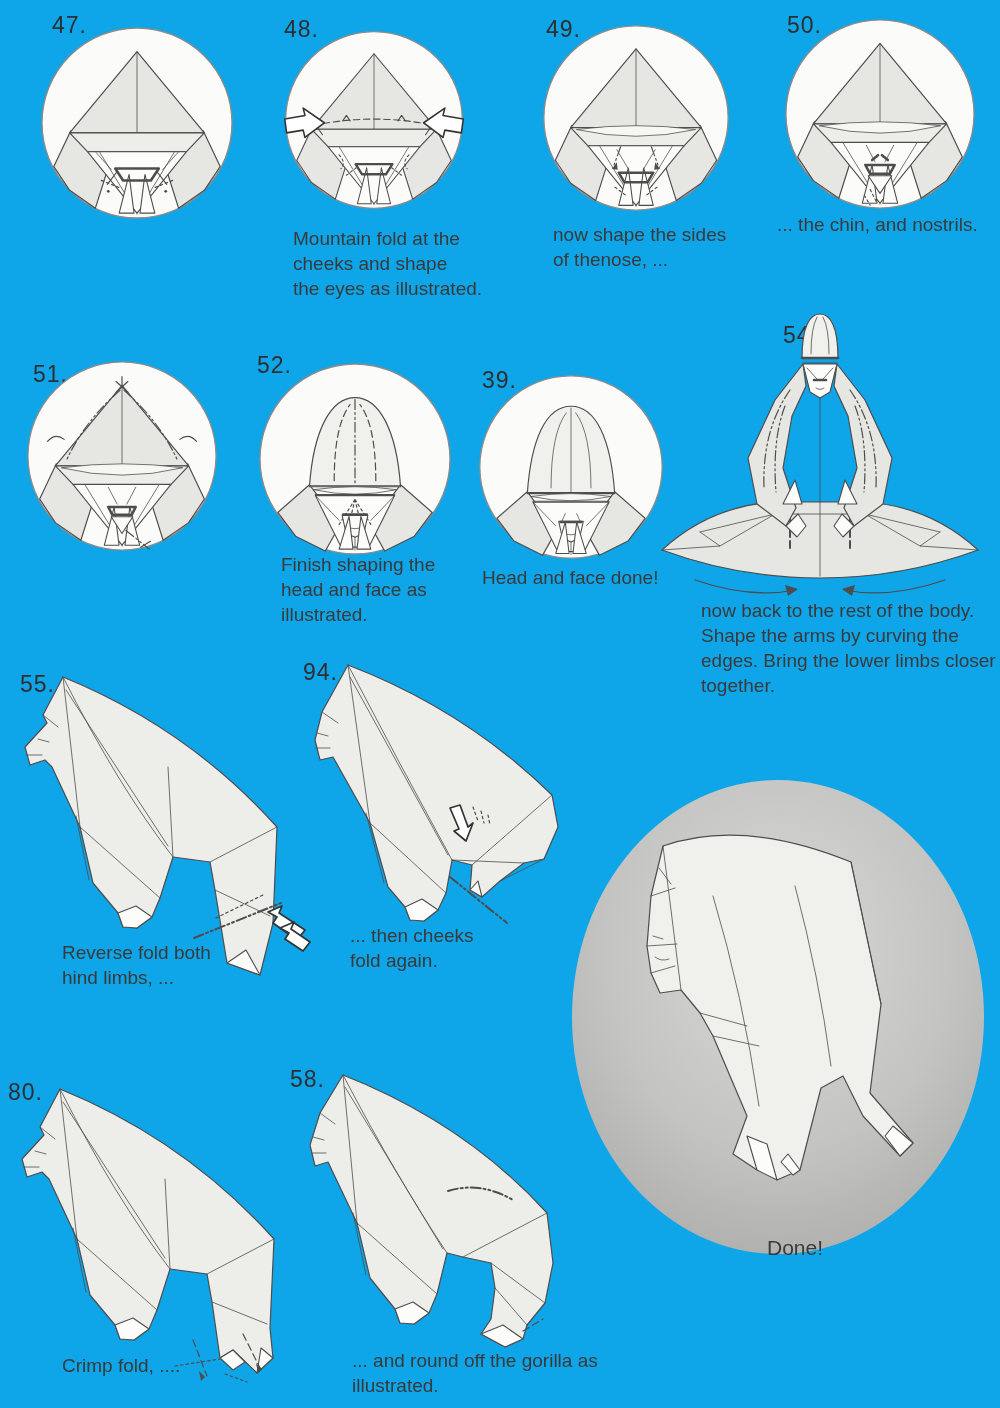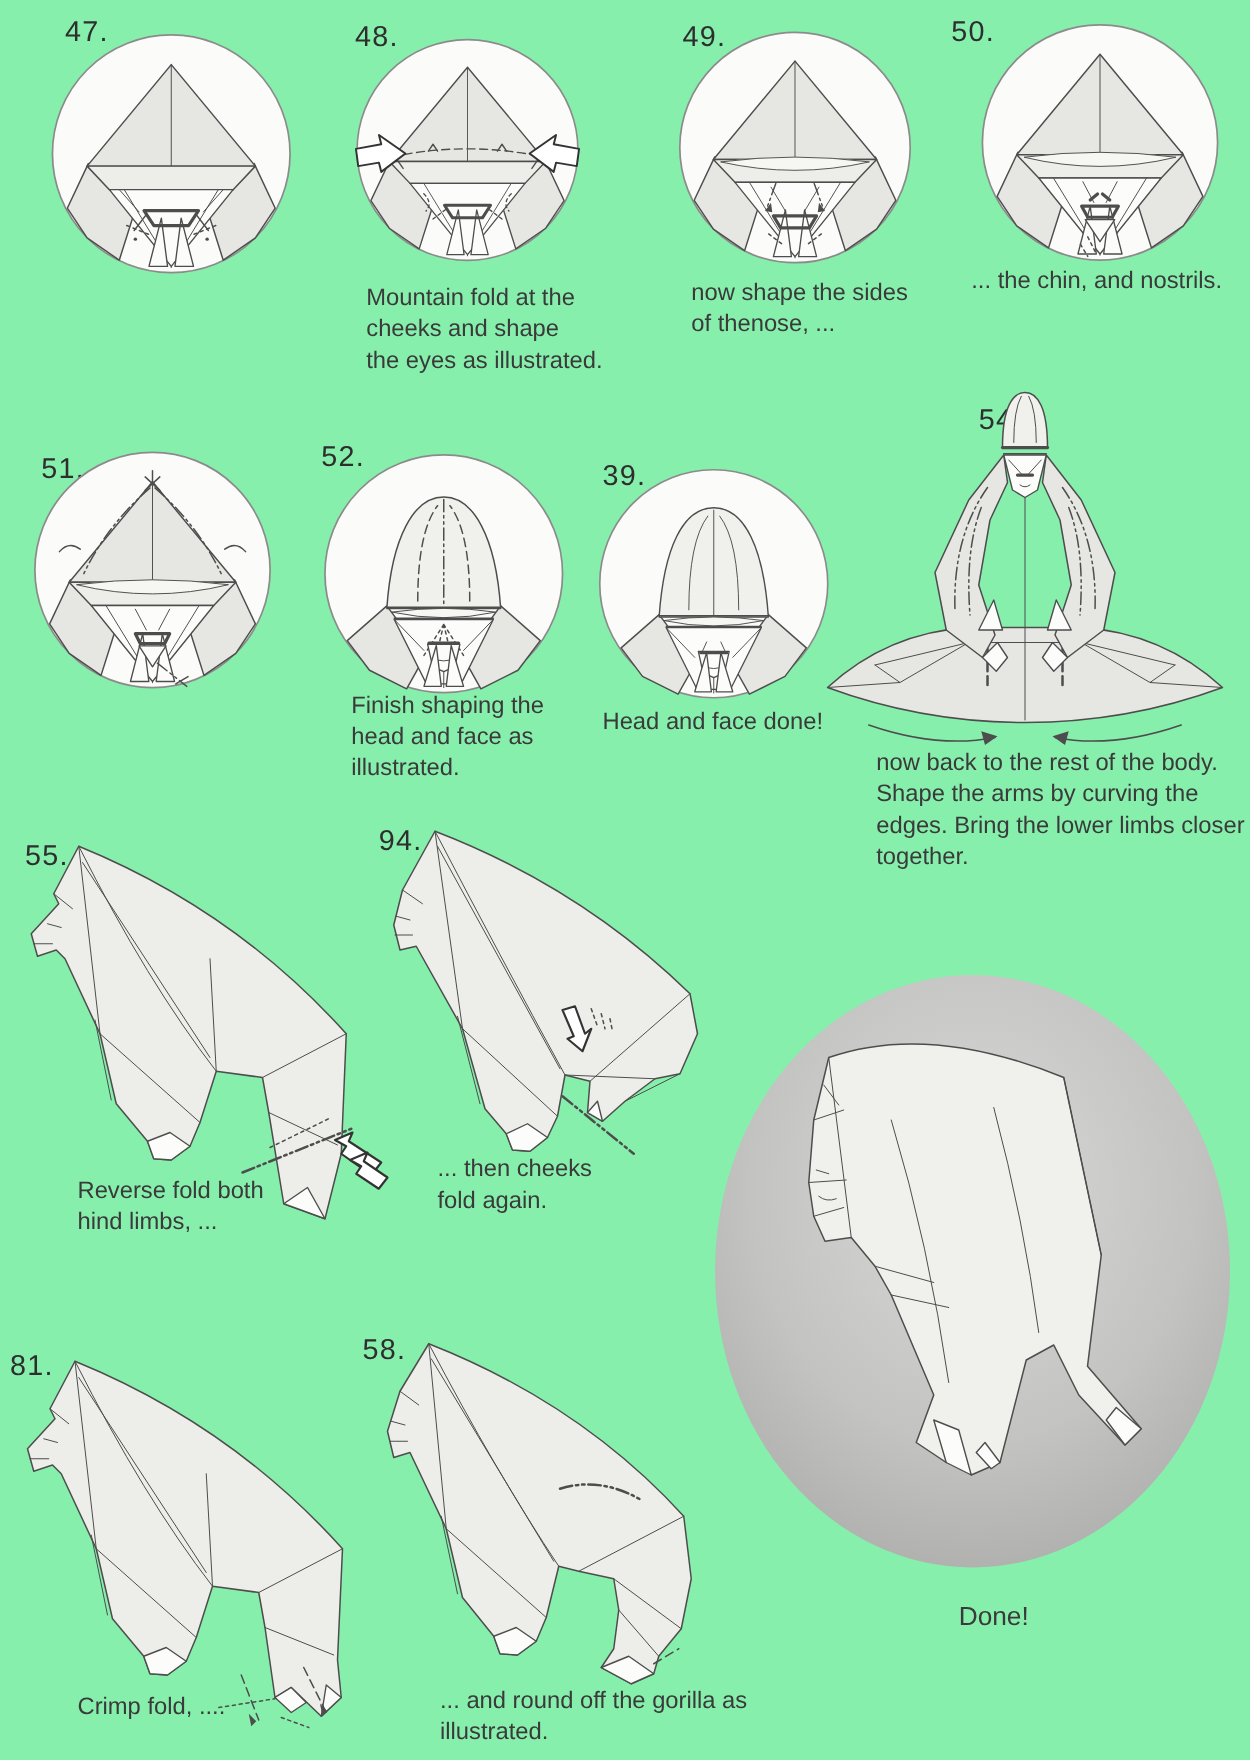--- a/index.html
+++ b/index.html
@@ -1,21 +1,21 @@
 <!DOCTYPE html>
 <html><head>
 <meta charset="utf-8">
 <style>
   html,body{margin:0;padding:0;background:#dcdcda;}
-  .page{position:relative;width:1000px;height:1408px;margin:0 auto;background:#86efac;
+  .page{position:relative;width:1000px;height:1408px;margin:0 auto;background:#0ea5e9;
         font-family:"Liberation Sans",sans-serif;overflow:hidden;}
   .step-num{position:absolute;font-size:23px;color:#2e2e2e;letter-spacing:1px;}
   .caption{position:absolute;font-size:19px;line-height:25px;color:#3a3a3a;white-space:pre-line;}
   .diag{position:absolute;overflow:visible;}
-  .done-label{position:absolute;font-size:21px;color:#3a3a3a;text-align:center;margin-top:46px;}
+  .done-label{position:absolute;font-size:21px;color:#3a3a3a;text-align:center;}
   
   .circ{fill:#fbfbf9;stroke:#8b8b8b;stroke-width:1.4;}
   .ln{fill:none;stroke:#4d4d4d;stroke-width:1.2;stroke-linecap:round;stroke-linejoin:round;}
   .thin{stroke-width:0.8;}
   .hv{stroke-width:2.6;}
   .hvm{stroke-width:2;}
   .sh{fill:#e6e6e2;stroke:#4d4d4d;stroke-width:1.2;stroke-linejoin:round;}
   .sh2{fill:#ededE9;stroke:#4d4d4d;stroke-width:1.2;stroke-linejoin:round;}
   .dome{fill:#f0f0ec;stroke:#4d4d4d;stroke-width:1.2;stroke-linejoin:round;}
   .wh{fill:#fcfcfa;stroke:#4d4d4d;stroke-width:1.1;stroke-linejoin:round;}
@@ -96,21 +96,21 @@
     <path class="ln thin" d="M80,133 L92,153 M120,133 L108,153"></path>
     <path class="ln mdot" d="M84,130 L76,152 M116,130 L124,152"></path>
     <path class="arr" d="M75,153 L80,146 L81,154 Z"></path>
     <path class="arr" d="M125,153 L120,146 L119,154 Z"></path>
     <path class="ln hv" d="M82,157 L118,157 L112,167 L88,167 Z"></path>
     <path class="ln ddot" d="M78,172 L90,181 M122,172 L110,181"></path>
   </svg>
   <div class="caption" style="left:553px;top:222px;width:205px">now shape the sides
 of thenose, ...</div>
 
-  <div class="step-num" style="left:761px;top:12px">50.</div>
+  <div class="step-num" style="left:787px;top:12px">50.</div>
   <svg class="diag" style="left:782px;top:16px" width="196" height="196" viewBox="0 0 200 200">
     <circle class="circ" cx="100" cy="100" r="96"></circle>
     <polygon class="sh" points="33,108 16,144 32,168 58,186 70,148"></polygon>
     <polygon class="sh" points="167,108 184,144 168,168 142,186 130,148"></polygon>
     <polygon class="sh" points="100,28 168,110 32,110"></polygon>
     <line class="ln thin" x1="100" y1="28" x2="100" y2="192"></line>
     <polygon class="sh2" points="32,110 168,110 150,129 50,129"></polygon>
     <path class="whthin" d="M38,112 Q100,127 162,112 Q100,104 38,112 Z"></path>
     <polygon class="wh" points="50,129 150,129 100,191"></polygon>
     <path class="ln thin" d="M62,129 L95,183 M138,129 L105,183"></path>
@@ -289,21 +289,21 @@
     <path class="ln thin" d="M100,70 L118,214 M96,92 L108,108"></path>
     <path class="ln thin" d="M150,120 Q180,220 196,330 M232,110 Q256,200 268,290"></path>
     <path class="ln thin" d="M137,237 L184,250 M288,86 L318,228 M150,260 L196,270"></path>
     <path class="ln thin" d="M90,160 L100,163 M92,181 Q98,186 106,183"></path>
     <polygon class="wh" points="184,360 194,394 214,404 204,368"></polygon>
     <polygon class="wh" points="225,378 237,394 230,399 218,386"></polygon>
     <polygon class="wh" points="330,350 350,367 337,380 322,360"></polygon>
   </svg>
   <div class="done-label" style="left:750px;top:1236px;width:90px">Done!</div>
 
-  <div class="step-num" style="left:8px;top:1079px">81.</div>
+  <div class="step-num" style="left:8px;top:1079px">80.</div>
   <svg class="diag" style="left:15px;top:1078px" width="290" height="300" viewBox="0 0 290 300">
     <path class="sh2" d="M45,11 L25,49 L29,57 L7,81 L12,99 L27,94 L34,101 L62,161 L75,217 L100,247 L105,261 L119,262 L134,251 L142,232 L155,191 L192,196 L197,224 L205,280 L218,272 L242,295 L258,280 L255,250 L259,161 Q170,62 45,11 Z"></path>
     <path class="ln thin" d="M45,11 L62,161 M48,24 L150,180 M155,191 Q100,120 45,11"></path>
     <path class="ln thin" d="M192,196 L259,161 M197,224 L252,246 M150,101 L155,191"></path>
     <path class="ln thin" d="M58,150 L71,214 M62,161 L142,232"></path>
     <path class="ln thin" d="M25,49 L40,61 M20,73 L31,76 M9,89 L24,89"></path>
     <polygon class="wh" points="100,247 105,261 119,262 134,251 118,240"></polygon>
     <polygon class="wh" points="205,280 218,272 230,284 218,292"></polygon>
     <polygon class="wh" points="242,295 258,280 246,270"></polygon>
     <path class="ln ddot" d="M160,288 L205,281 M210,296 L232,304"></path>

